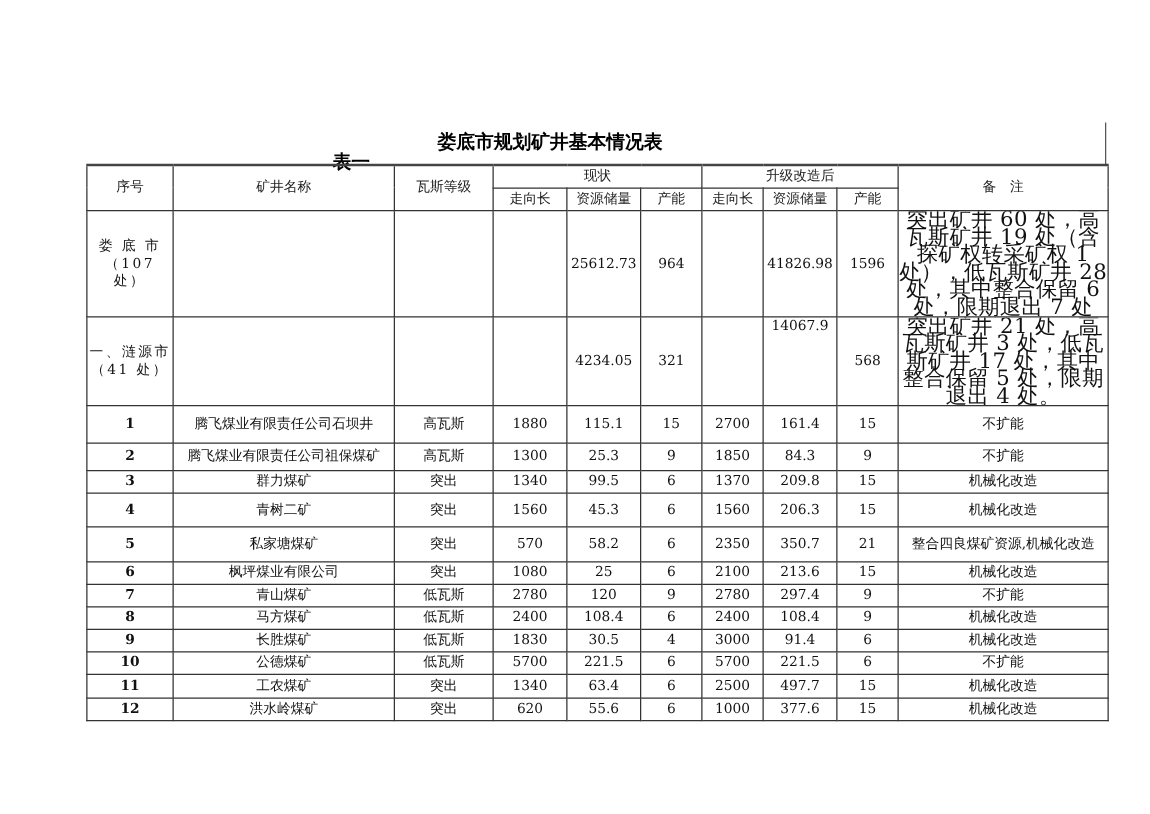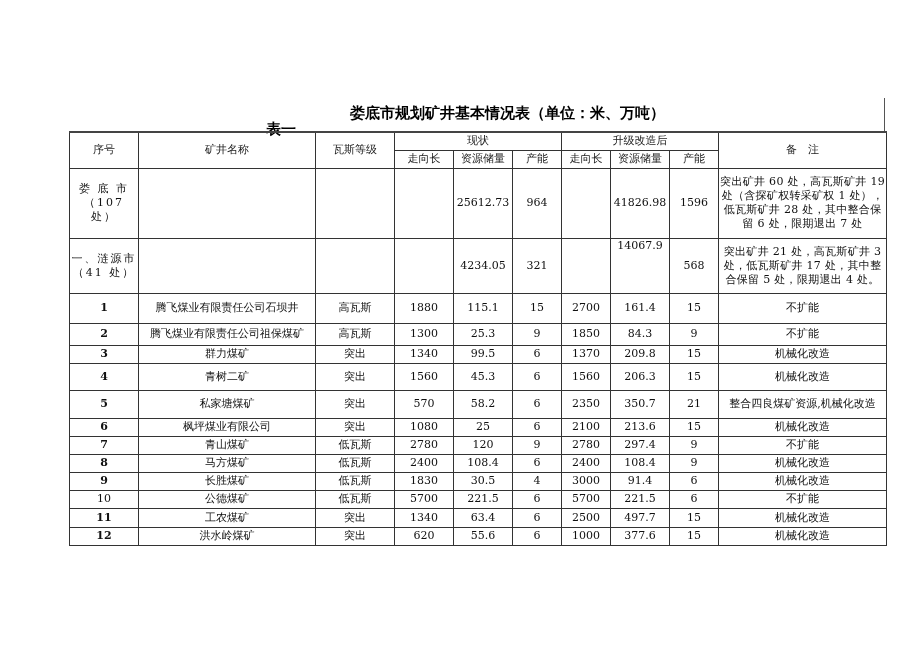--- a/index.html
+++ b/index.html
@@ -11,30 +11,29 @@
     .title .t1 { position: absolute; left: 266px; top: 16px; }
     .title .t2 { position: absolute; left: 350px; top: 0; }
     .title .t3 { position: absolute; left: 530px; top: 0; }
     .right-rule { position: absolute; left: 884px; top: 98px; width: 1px; height: 34px; background: #555; }
     table.grid { position: absolute; left: 69px; top: 131px; border-collapse: collapse;
                  table-layout: fixed; width: 817px; font-size: 11px; }
     table.grid td, table.grid th { border: 1px solid #333; padding: 0; text-align: center;
                  vertical-align: middle; font-weight: normal; line-height: 14px; overflow: hidden; }
     table.grid th { font-size: 11px; color: #222; }
     .outer-top { border-top: 2px solid #444 !important; }
-    td.note-left { text-align: left; padding: 1px 3px; font-size: 11px; line-height: 17px; letter-spacing: 0.3px; }
+    td.note-left { text-align: left; padding: 1px 3px; font-size: 17px; line-height: 17px; letter-spacing: 0.3px; }
     td.seq-big { line-height: 18px; letter-spacing: 2px; margin-top: 26px; }
   </style>
 </head>
 <body>
 
 <div class="title">
   <span class="t1">表一</span>
   <span class="t2">娄底市规划矿井基本情况表</span>
-  <span class="t3">（单位：米、万吨）</span>
 </div>
 <div class="right-rule"></div>
 
 <table class="grid">
   <colgroup>
     <col style="width:69px">
       <col style="width:177px">
       <col style="width:79px">
     <col style="width:59px">
       <col style="width:59px">
@@ -197,21 +196,21 @@
         <td>低瓦斯</td>
         <td>1830</td>
         <td>30.5</td>
         <td>4</td>
         <td>3000</td>
         <td>91.4</td>
         <td>6</td>
         <td>机械化改造</td>
       </tr>
       <tr style="height: 18px;">
-        <td style="font-weight: normal;">10</td>
+        <td style="font-weight: bold;">10</td>
         <td>公德煤矿</td>
         <td>低瓦斯</td>
         <td>5700</td>
         <td>221.5</td>
         <td>6</td>
         <td>5700</td>
         <td>221.5</td>
         <td>6</td>
         <td>不扩能</td>
       </tr>

